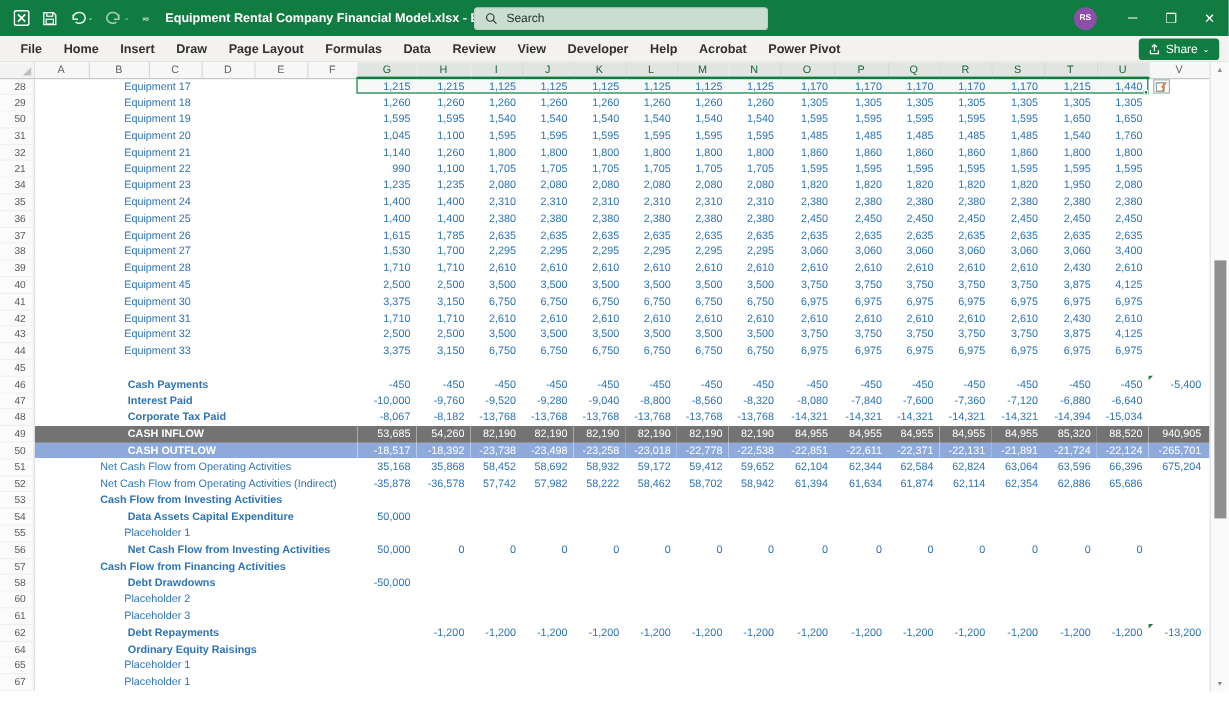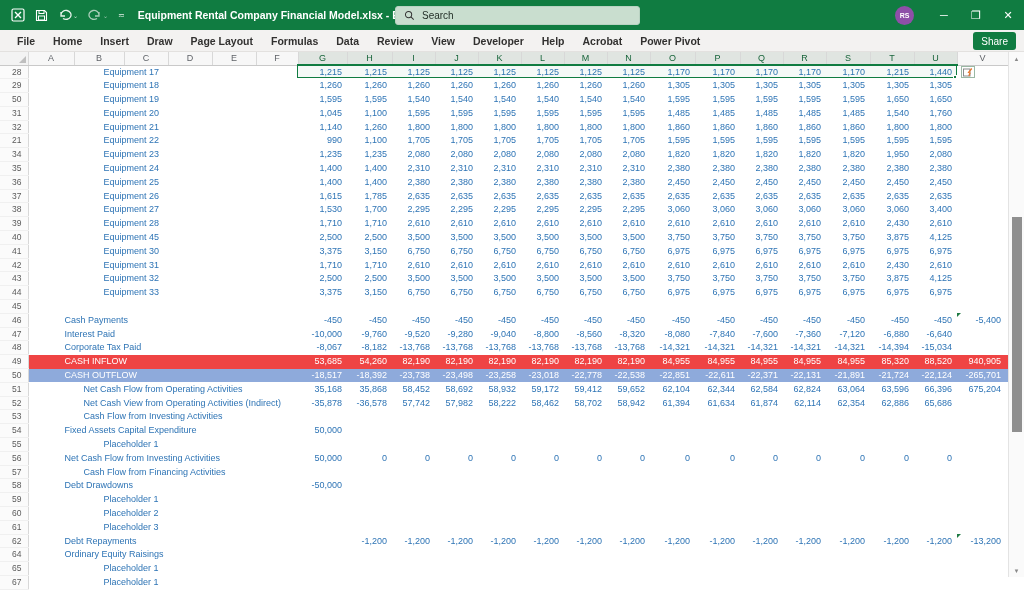--- a/index.html
+++ b/index.html
@@ -19,42 +19,42 @@
   .searchbox .stext { font-size:10px; color:#1f2b24; }
   .win-ctrls { position:absolute; right:0; top:0; height:30px; display:flex; align-items:center; }
   .avatar { width:19px; height:19px; border-radius:50%; background:#8E4FA8; color:#fff; font-size:7px; font-weight:bold;
     display:flex; align-items:center; justify-content:center; margin-right:14px; }
   .wbtn { width:32px; height:30px; display:flex; align-items:center; justify-content:center; font-size:11px; color:#fff; }
 
   
   .menubar { height:22px; background:#F3F2F1; display:flex; align-items:center; padding-left:8px; flex:0 0 22px; position:relative; border-bottom:1px solid #E3E1DF; }
   .menu-tab { font-size:10.5px; color:#323130; padding:0 9px; height:22px; display:flex; align-items:center; white-space:nowrap;font-weight:bold; }
   .share-btn { position:absolute; right:8px; top:2px; height:18px; background:#107C41; border-radius:3px; color:#fff;
-    font-size:10px; display:flex; align-items:center; padding:0 8px; gap:4px;flex-direction:column; }
+    font-size:10px; display:flex; align-items:center; padding:0 8px; gap:4px; }
 
   
   .grid-area { flex:0 0 525px; position:relative; background:#fff; }
   table.sheet { table-layout:fixed; border-collapse:collapse; width:1008px; }
   th,td { padding:0; font-weight:normal; overflow:hidden; white-space:nowrap; }
   thead th { height:13px; background:#F7F7F7; border-right:1px solid #D8D8D8; border-bottom:1px solid #C9C9C9;
     font-size:9px; color:#5f6368; text-align:center; line-height:12px; }
   thead th.corner { background:#F3F3F3; position:relative; }
   thead th.corner::after { content:''; position:absolute; right:2px; bottom:2px; border-left:7px solid transparent; border-bottom:7px solid #BFBFBF; }
   thead th.sel { background:#E0E5E1; color:#17643A; border-bottom:2px solid #107C41; }
   tbody tr { height:12.8px; }
   tbody td { font-size:9px; line-height:12.8px; height:12.8px; }
   td.rownum { background:#FBFBFB; border-right:1px solid #D8D8D8; border-bottom:1px solid #F0F0F0;
     color:#5b5b5b; font-size:8.5px; text-align:right; padding-right:6px; }
   td.labelc { color:#2E74B5;margin-left:44px; }
   .label-text { display:inline-block; white-space:nowrap; }
-  .ind0 { padding-left:55px; } .ind1 { padding-left:36px; } .ind2 { padding-left:75px; }
+  .ind0 { padding-left:55px; } .ind1 { padding-left:78px;font-weight:bold; } .ind2 { padding-left:75px; }
   td.num, td.vtotal { text-align:right; padding-right:5px; color:#2E74B5; }
   td.vtotal { padding-right:7px; position:relative; }
-  tr.boldrow td.labelc { font-weight:normal; }
-  tr.inflow td.labelc, tr.inflow td.num, tr.inflow td.vtotal { background:#ef4444; color:#fff; }
+  tr.boldrow td.labelc { font-weight:bold; }
+  tr.inflow td.labelc, tr.inflow td.num, tr.inflow td.vtotal { background:#737373; color:#fff; }
   tr.outflow td.labelc, tr.outflow td.num, tr.outflow td.vtotal { background:#8EAADB; color:#fff; }
   td.marker::before { content:''; position:absolute; left:0; top:0; border-top:4px solid #1E7A43; border-right:4px solid transparent; }
 
   .gridbody-overlay { position:absolute; left:0; top:13px; width:1008px; height:512px; pointer-events:none; }
   .sel-rect { position:absolute; left:297px; top:-1px; width:660px; height:14px;
     border:1px solid #107C41; background:rgba(16,124,65,0.045); }
   .fill-handle { position:absolute; left:953px; top:10px; width:4px; height:4px; background:#107C41; border:1px solid #fff; }
   .qa-btn { position:absolute; left:961px; top:1px; width:14px; height:12px; background:#fff; border:1px solid #9AB8A4;
     display:flex; align-items:center; justify-content:center; pointer-events:auto; }
 
@@ -669,21 +669,21 @@
             <td class="num">62,344</td>
             <td class="num">62,584</td>
             <td class="num">62,824</td>
             <td class="num">63,064</td>
             <td class="num">63,596</td>
             <td class="num">66,396</td>
             <td class="vtotal">675,204</td>
           </tr>
           <tr>
             <td class="rownum">52</td>
-            <td class="labelc" colspan="6"><span class="label-text ind0">Net Cash View from Operating Activities (Indirect)</span></td>
+            <td class="labelc" colspan="6"><span class="label-text ind0">Net Cash Flow from Operating Activities (Indirect)</span></td>
             <td class="num">-35,878</td>
             <td class="num">-36,578</td>
             <td class="num">57,742</td>
             <td class="num">57,982</td>
             <td class="num">58,222</td>
             <td class="num">58,462</td>
             <td class="num">58,702</td>
             <td class="num">58,942</td>
             <td class="num">61,394</td>
             <td class="num">61,634</td>
@@ -709,21 +709,21 @@
             <td class="num"></td>
             <td class="num"></td>
             <td class="num"></td>
             <td class="num"></td>
             <td class="num"></td>
             <td class="num"></td>
             <td class="vtotal"></td>
           </tr>
           <tr>
             <td class="rownum">54</td>
-            <td class="labelc" colspan="6"><span class="label-text ind1">Fixed Assets Capital Expenditure</span></td>
+            <td class="labelc" colspan="6"><span class="label-text ind1">Data Assets Capital Expenditure</span></td>
             <td class="num">50,000</td>
             <td class="num"></td>
             <td class="num"></td>
             <td class="num"></td>
             <td class="num"></td>
             <td class="num"></td>
             <td class="num"></td>
             <td class="num"></td>
             <td class="num"></td>
             <td class="num"></td>
@@ -791,40 +791,20 @@
             <td class="num"></td>
             <td class="num"></td>
             <td class="num"></td>
             <td class="num"></td>
             <td class="vtotal"></td>
           </tr>
           <tr>
             <td class="rownum">58</td>
             <td class="labelc" colspan="6"><span class="label-text ind1">Debt Drawdowns</span></td>
             <td class="num">-50,000</td>
-            <td class="num"></td>
-            <td class="num"></td>
-            <td class="num"></td>
-            <td class="num"></td>
-            <td class="num"></td>
-            <td class="num"></td>
-            <td class="num"></td>
-            <td class="num"></td>
-            <td class="num"></td>
-            <td class="num"></td>
-            <td class="num"></td>
-            <td class="num"></td>
-            <td class="num"></td>
-            <td class="num"></td>
-            <td class="vtotal"></td>
-          </tr>
-          <tr>
-            <td class="rownum">59</td>
-            <td class="labelc" colspan="6"><span class="label-text ind2">Placeholder 1</span></td>
-            <td class="num"></td>
             <td class="num"></td>
             <td class="num"></td>
             <td class="num"></td>
             <td class="num"></td>
             <td class="num"></td>
             <td class="num"></td>
             <td class="num"></td>
             <td class="num"></td>
             <td class="num"></td>
             <td class="num"></td>

